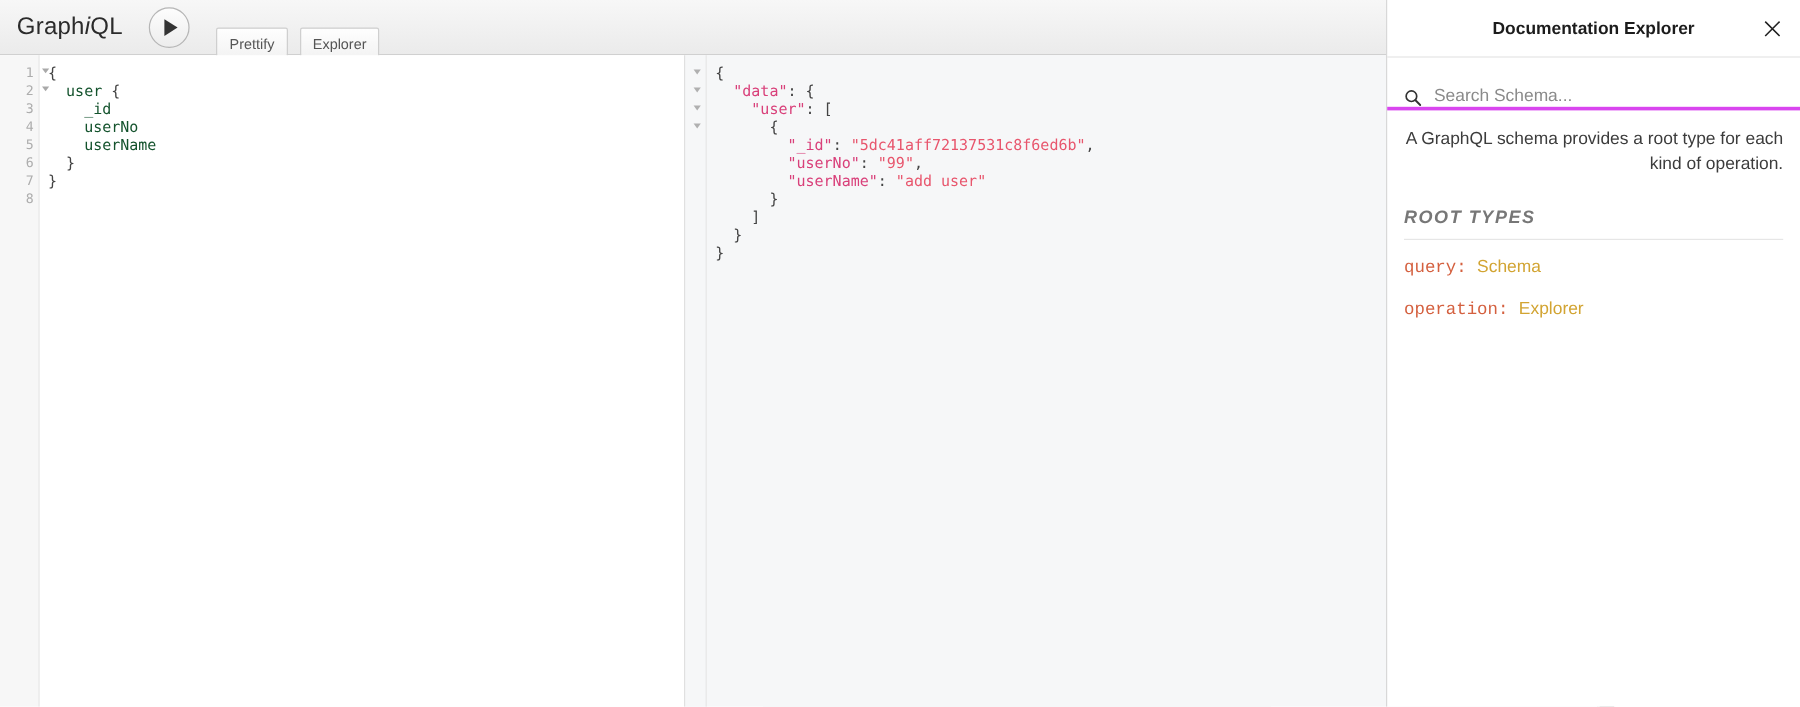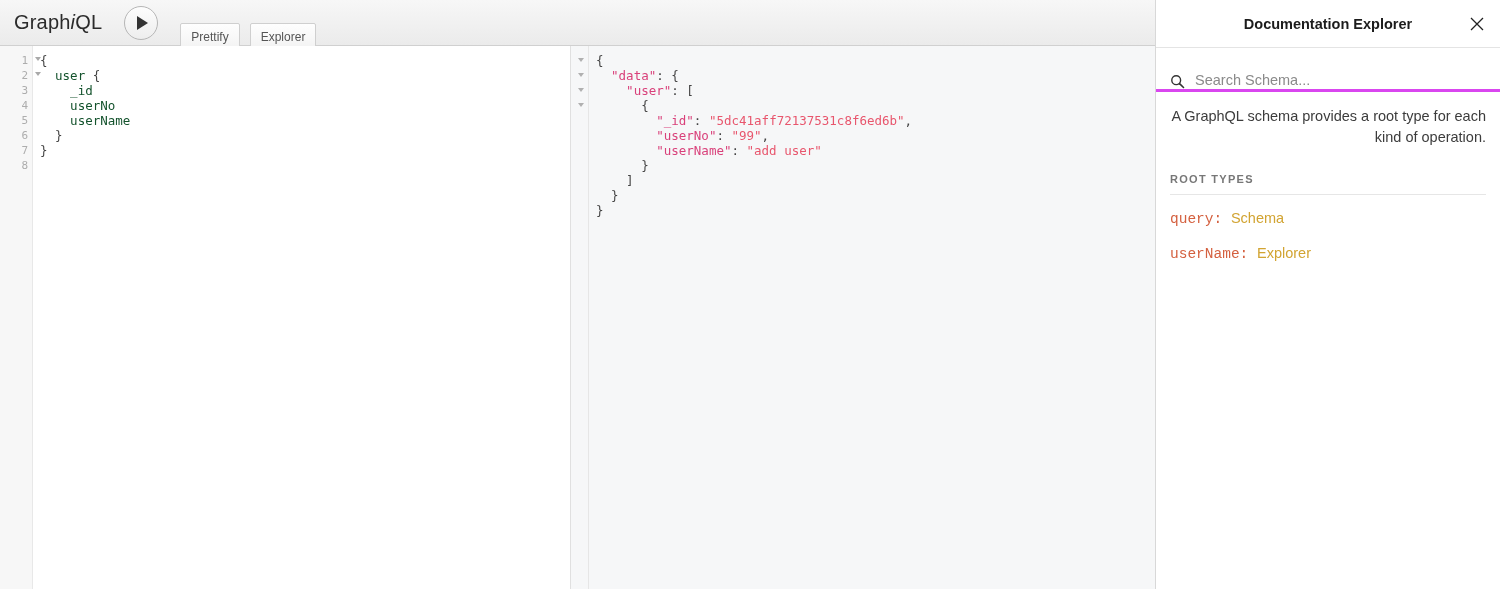--- a/index.html
+++ b/index.html
@@ -253,25 +253,26 @@
     overflow: hidden;
   }
   .docs-desc {
     font-size: 14.5px;
     line-height: 1.42;
     color: #3c3c3c;
     margin: 0 0 26px 0;
     text-align: right;
   }
   .docs-section-title {
-    font-size: 11px;
+    font-size: 15px;
     font-weight: bold;
     letter-spacing: 1.3px;
     color: #777777;
     margin: 0 0 9px 0;
+    font-style: italic;
   }
   .docs-rule {
     height: 1px;
     background: #e6e6e6;
     margin: 0 0 14px 0;
   }
   .root-type-row {
     font-size: 14.5px;
     margin-bottom: 15px;
     line-height: 1.3;
@@ -367,17 +368,17 @@
     </div>
 
     <div class="docs-body">
       <p class="docs-desc">A GraphQL schema provides a root type for each kind of operation.</p>
 
       <div class="docs-section-title">ROOT TYPES</div>
       <div class="docs-rule"></div>
 
       <div id="root-types">
           <div class="root-type-row"><span class="rt-field">query: </span><span class="rt-type">Schema</span></div>
-          <div class="root-type-row"><span class="rt-field">userName: </span><span class="rt-type">Explorer</span></div>
+          <div class="root-type-row"><span class="rt-field">operation: </span><span class="rt-type">Explorer</span></div>
         </div>
     </div>
   </div>
 </div>
 
 </body></html>

